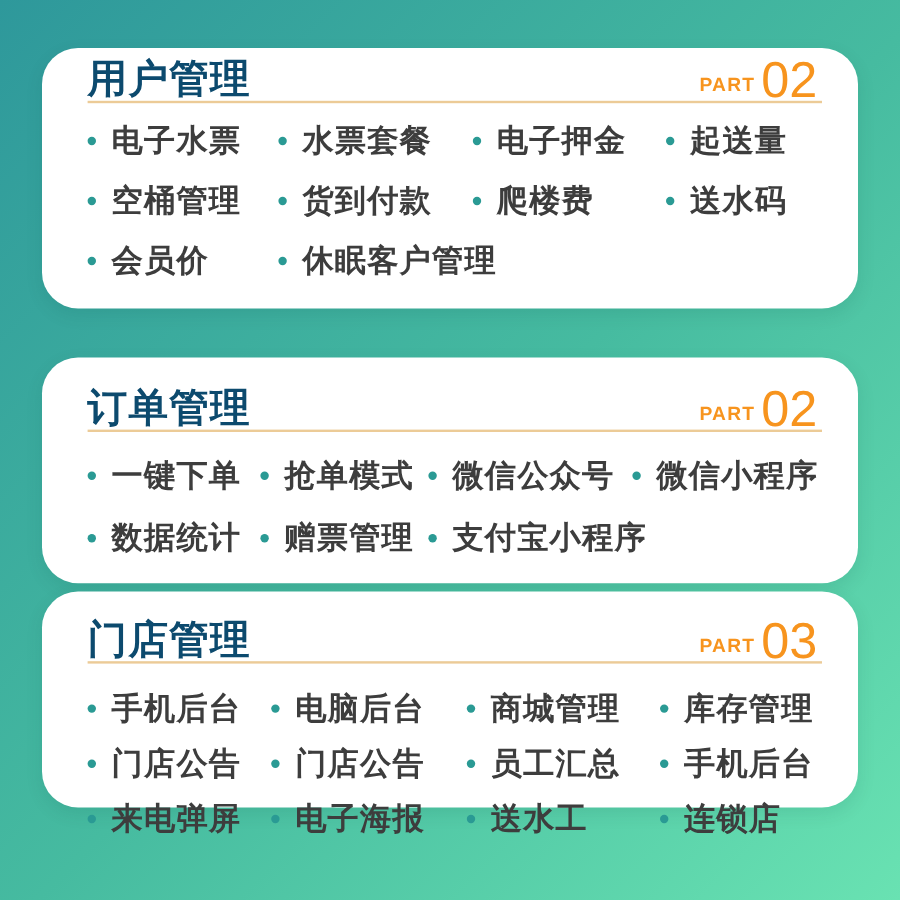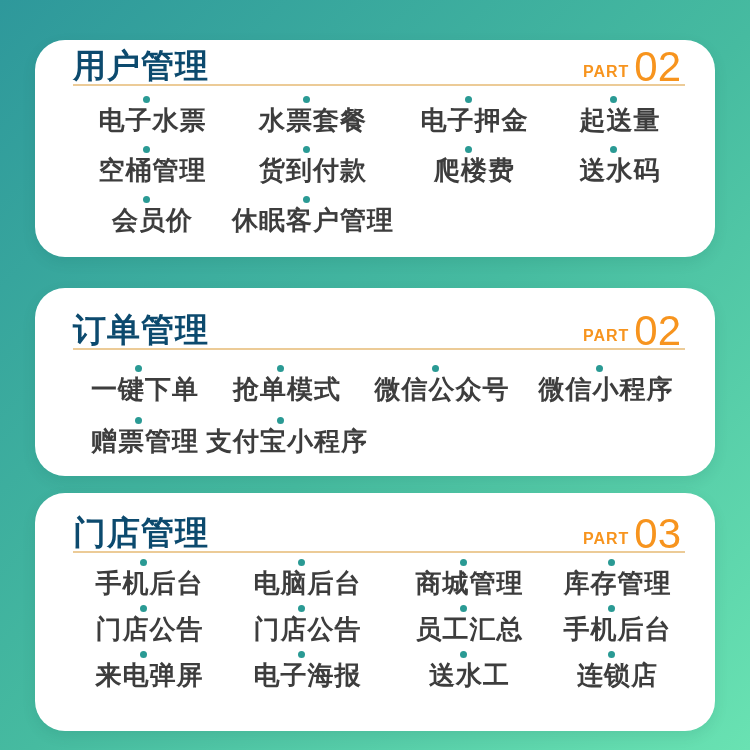--- a/index.html
+++ b/index.html
@@ -22,22 +22,22 @@
     position: absolute;
     left: 35px;
     width: 680px;
     background: #ffffff;
     border-radius: 30px;
     box-sizing: border-box;
     padding: 8px 30px 0 38px;
     box-shadow: 0 5px 14px rgba(0, 70, 60, 0.10);
   }
   .card-1 { top: 40px;  height: 217px; }
-  .card-2 { top: 288px; height: 188px; padding-top: 24px; }
-  .card-3 { top: 493px; height: 238px; padding-top: 22px; }
+  .card-2 { top: 298px; height: 188px; padding-top: 24px; }
+  .card-3 { top: 493px; height: 180px; padding-top: 22px; }
 
   .card-header {
     display: flex;
     justify-content: space-between;
     align-items: flex-end;
     height: 36px;
     padding-right: 4px;
   }
   .card-title {
     margin: 0;
@@ -70,25 +70,24 @@
     height: 0;
     border-bottom: 2px solid #eccb97;
   }
   .items {
     display: grid;
     align-items: center;
     color: #3d3d3d;
   }
   .card-1 .items { grid-template-columns: 159px 162px 161px 1fr; grid-auto-rows: 50px; margin-top: 6px; }
   .card-2 .items { grid-template-columns: 144px 140px 170px 1fr; grid-auto-rows: 52px; margin-top: 10px; }
-  .card-3 .items { grid-template-columns: 153px 163px 161px 1fr; grid-auto-rows: 46px; margin-top: 4px; }
+  .card-3 .items { grid-template-columns: 153px 163px 161px 1fr; grid-auto-rows: 46px; margin-top: 14px; }
   .item {
     display: flex;
     align-items: center;
-    flex-direction: column;
   }
   .dot {
     width: 7px;
     height: 7px;
     border-radius: 50%;
     background: #2a9a94;
     margin-right: 13px;
     flex: 0 0 auto;
   }
   .label {
@@ -177,20 +176,24 @@
         <div class="item">
           <span class="dot"></span>
           <span class="label">微信公众号</span>
         </div>
         <div class="item">
           <span class="dot"></span>
           <span class="label">微信小程序</span>
         </div>
         <div class="item">
           <span class="dot"></span>
+          <span class="label">数据统计</span>
+        </div>
+        <div class="item">
+          <span class="dot"></span>
           <span class="label">赠票管理</span>
         </div>
         <div class="item">
           <span class="dot"></span>
           <span class="label">支付宝小程序</span>
         </div>
       </div>
   </section>
 
   <section class="card card-3">

